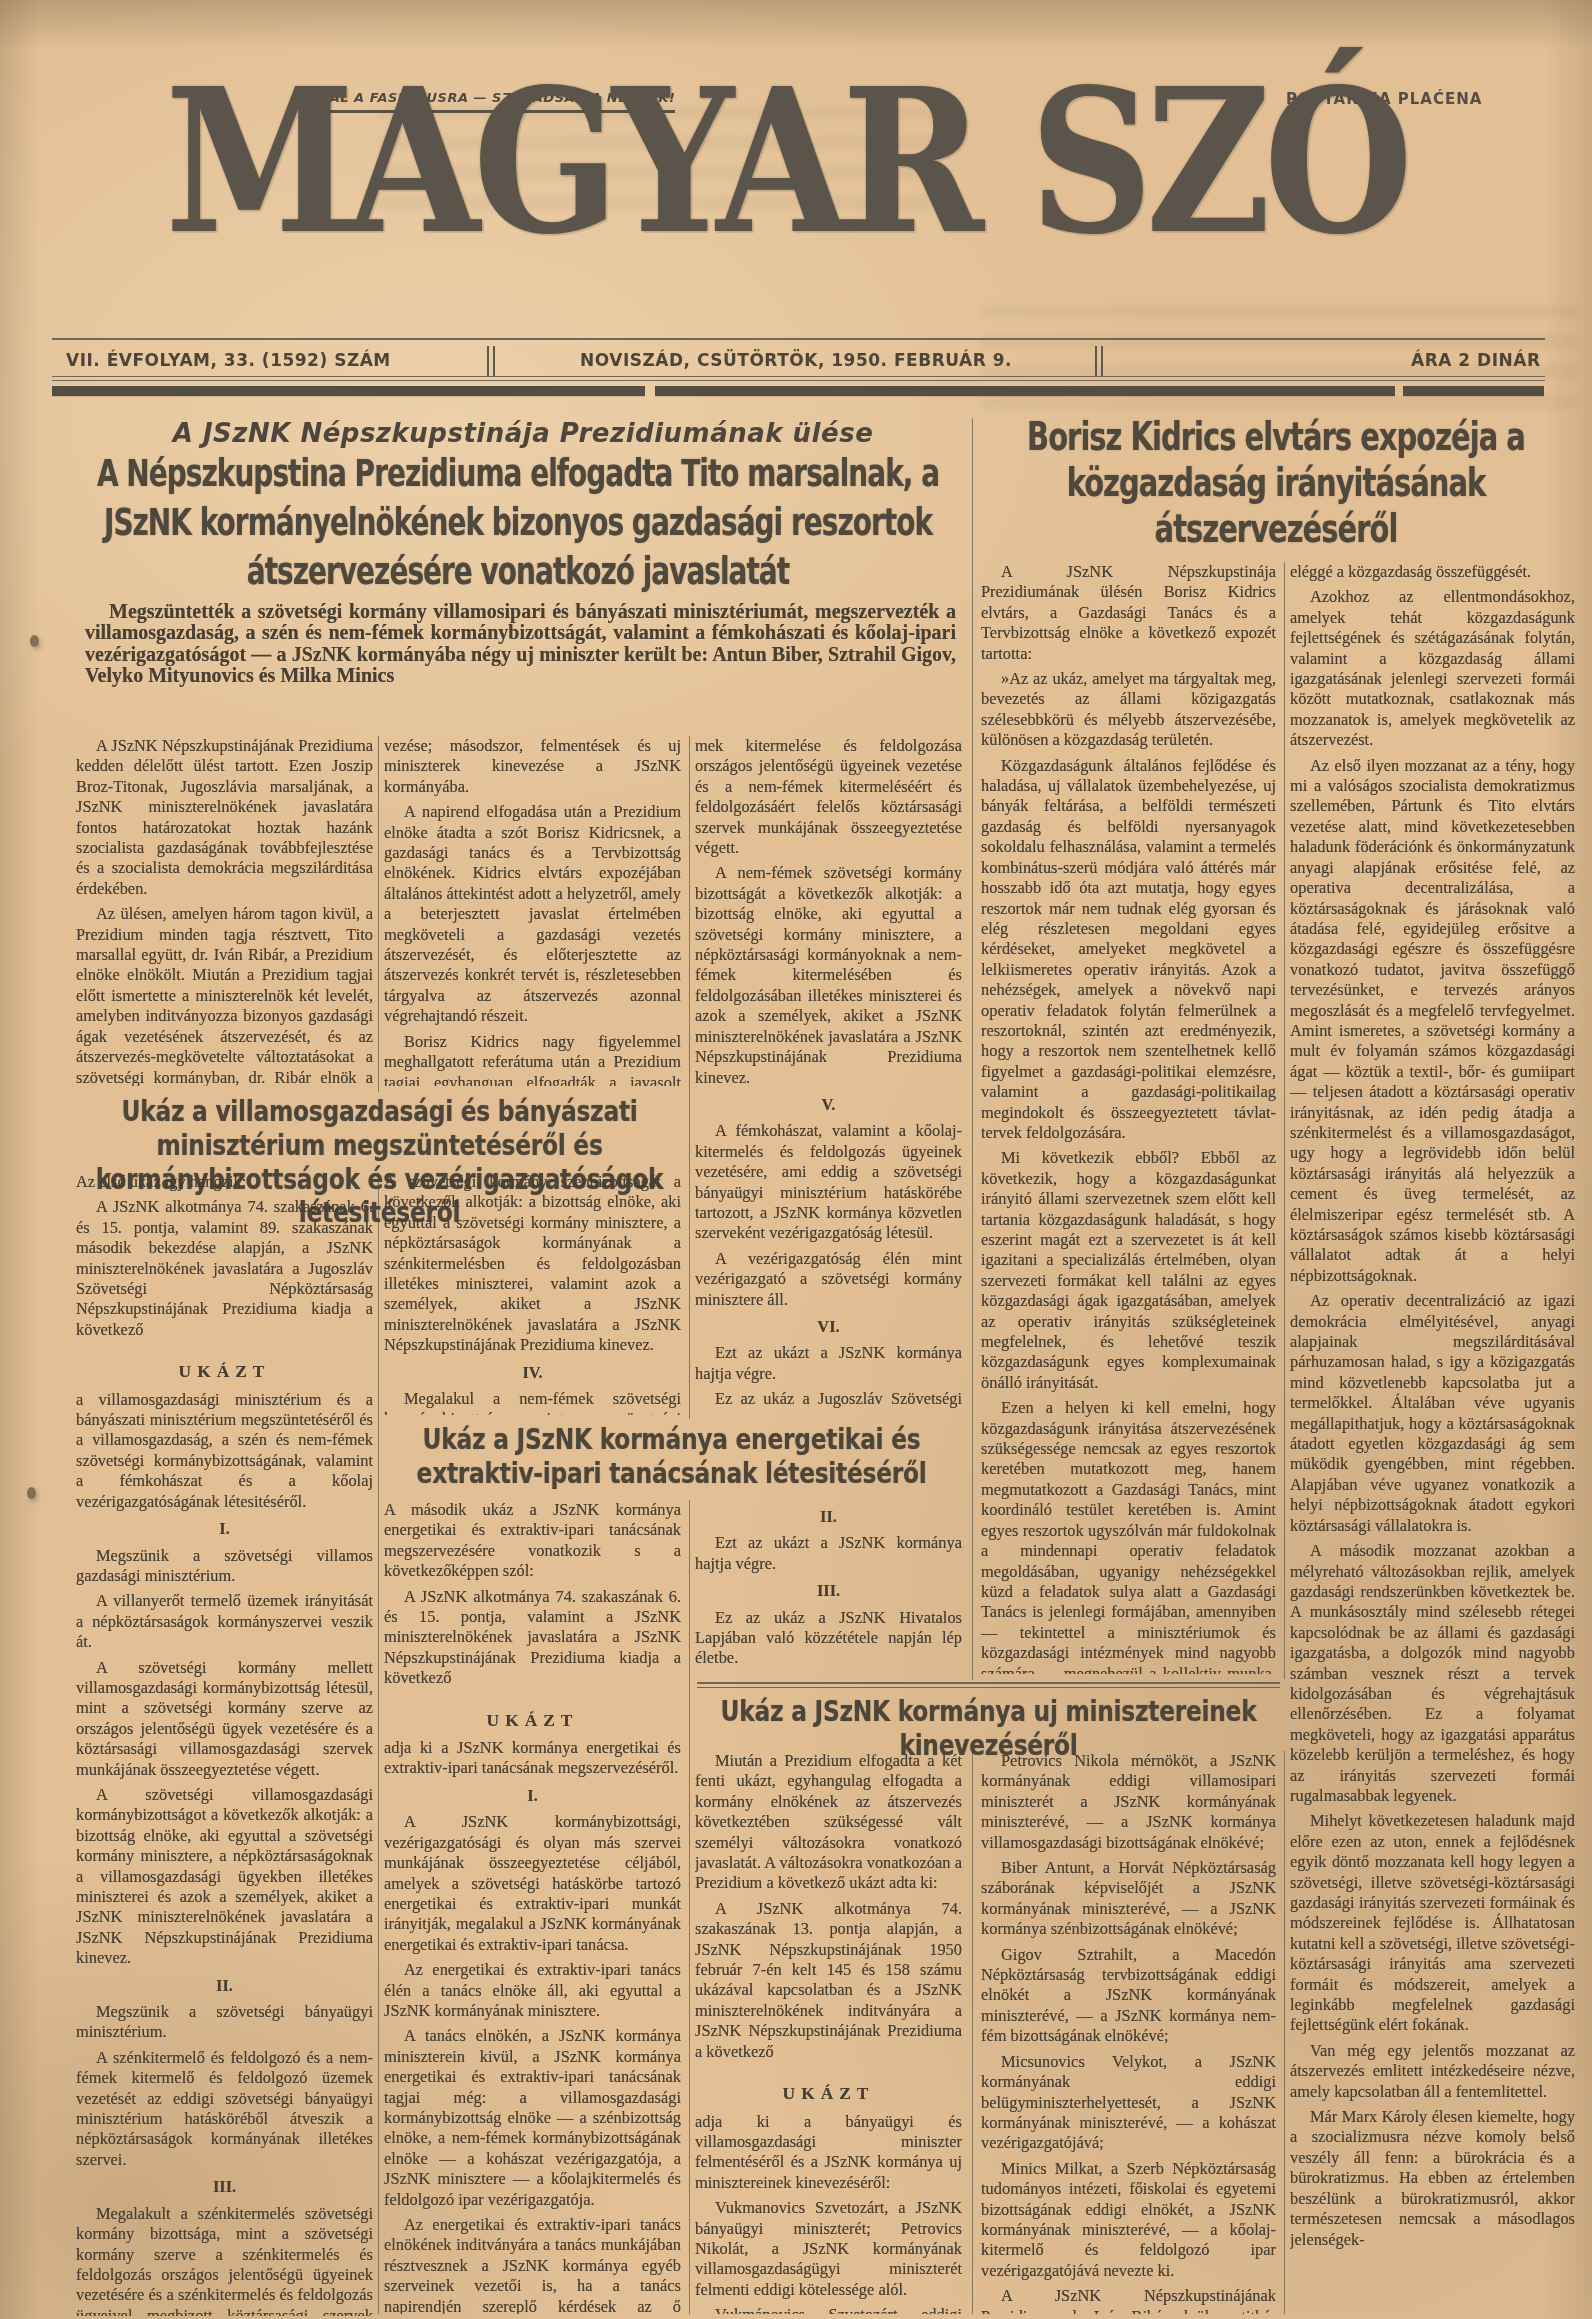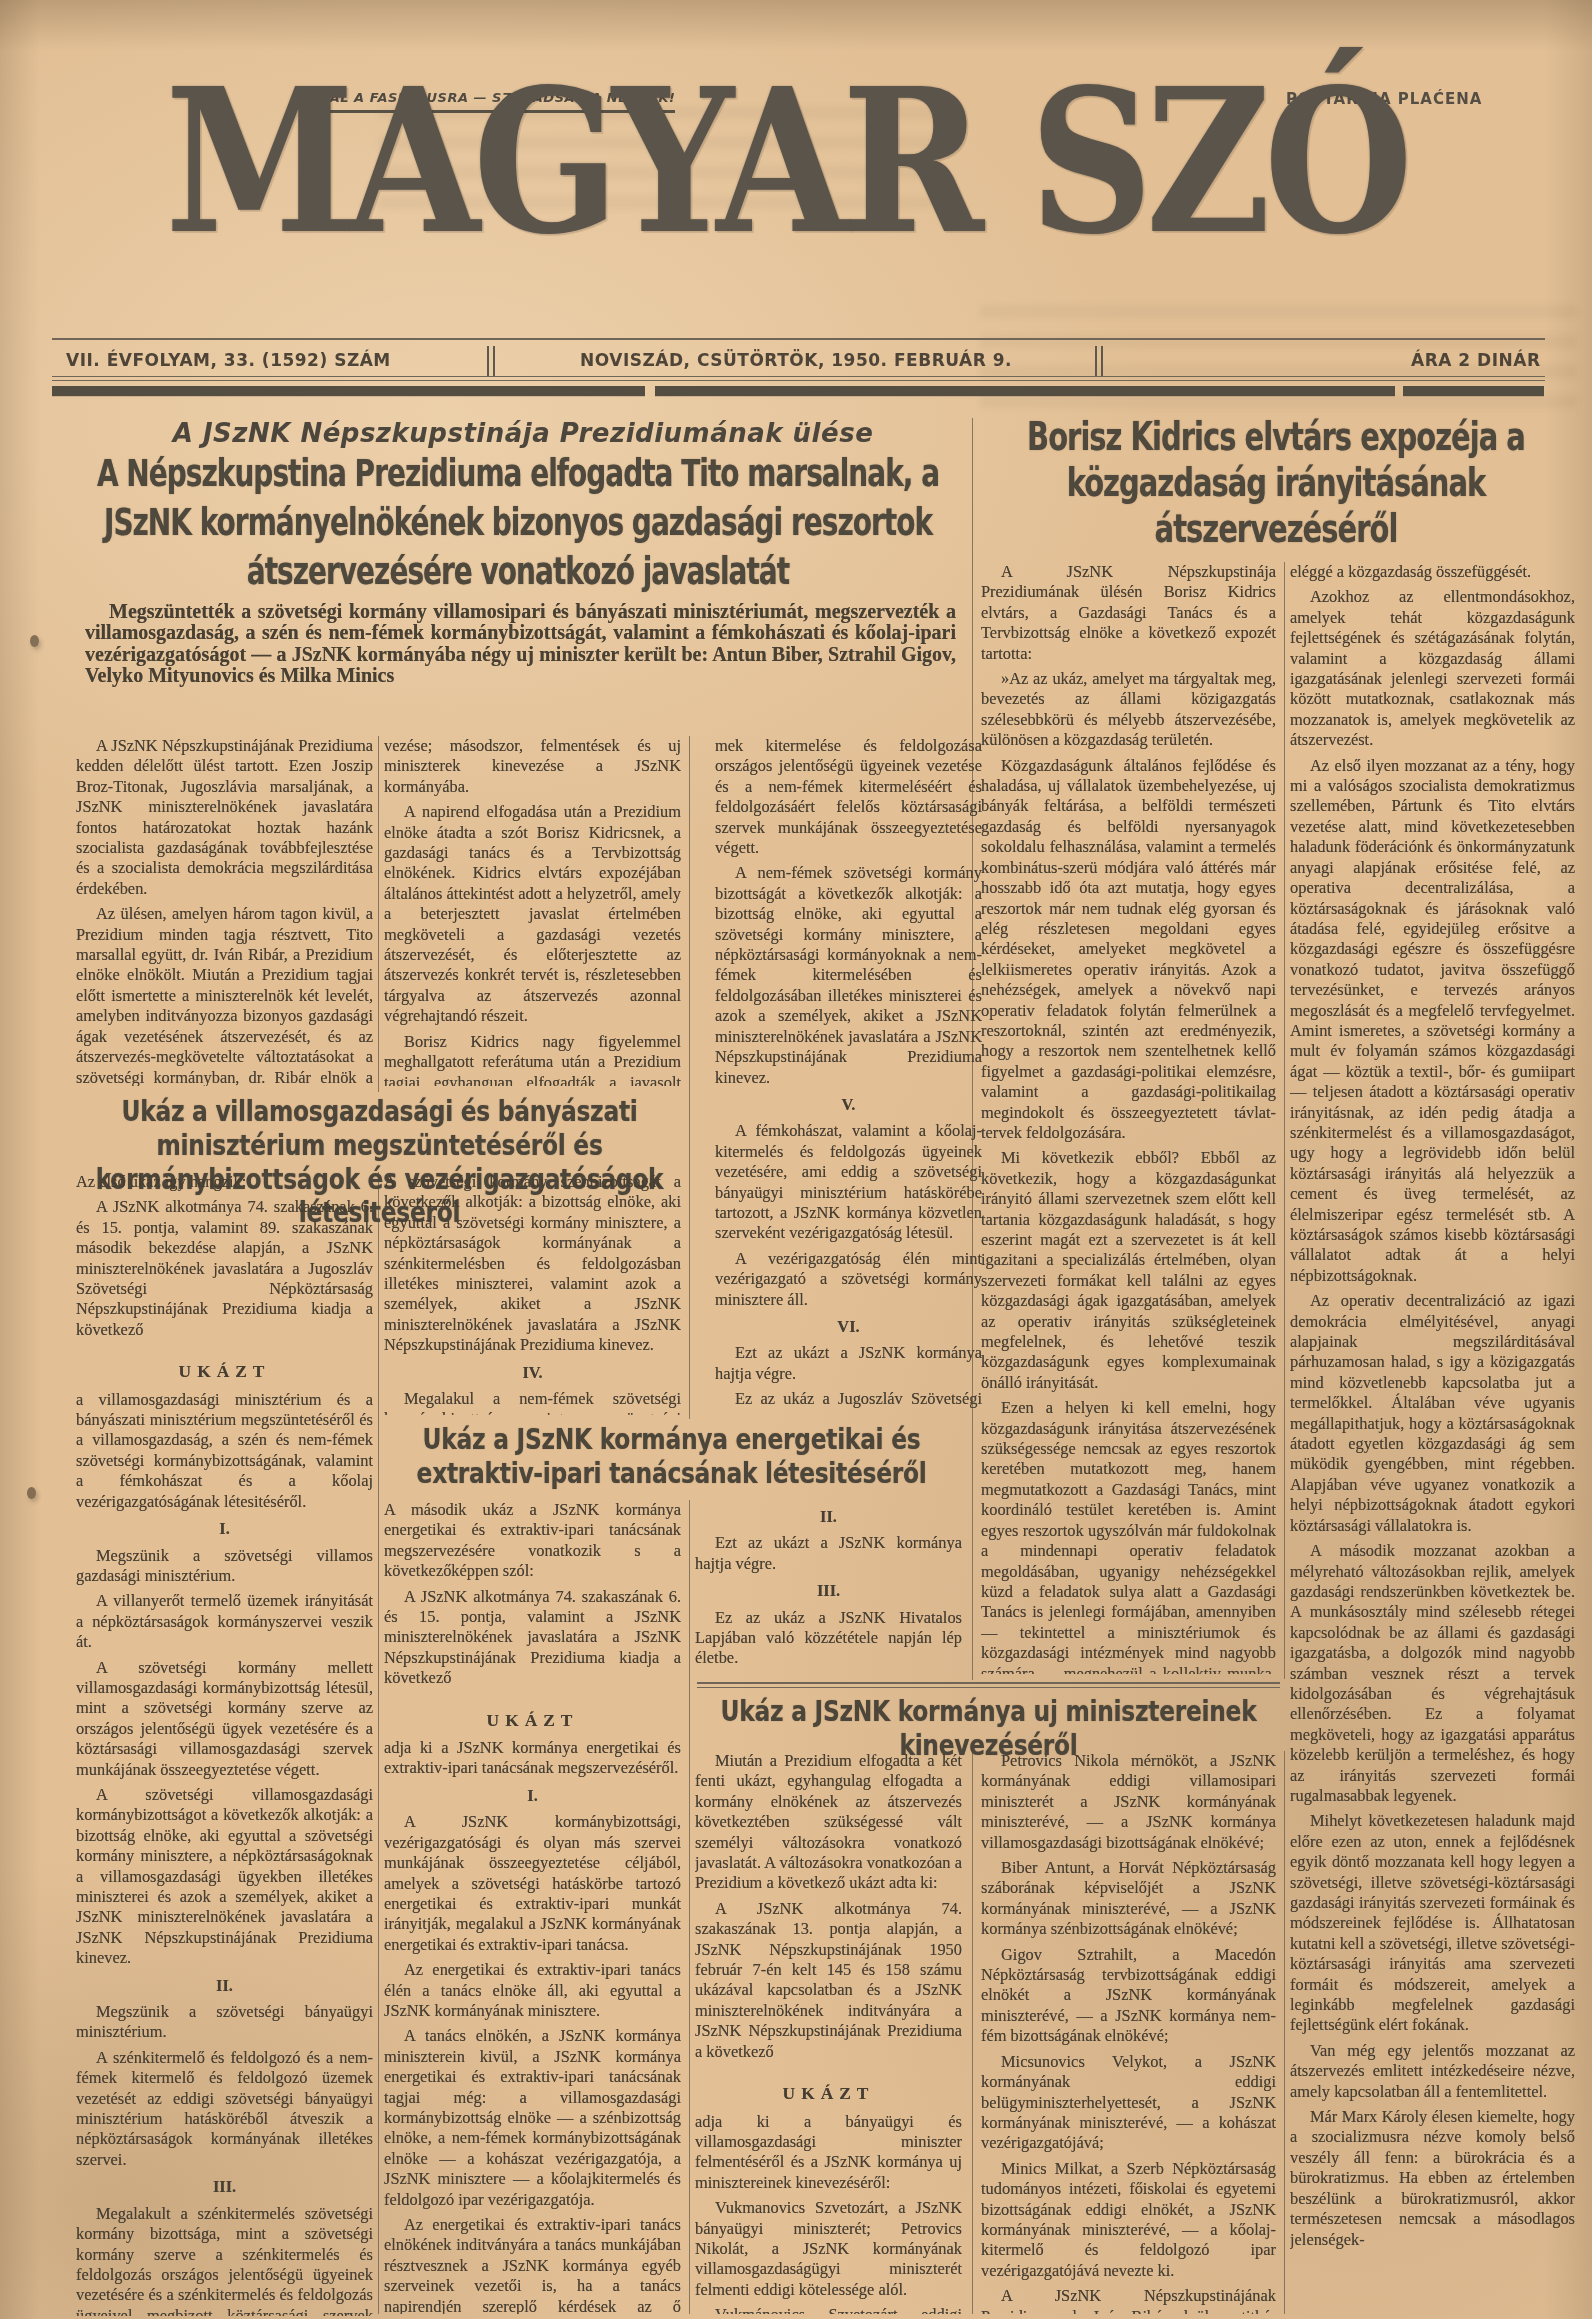--- a/index.html
+++ b/index.html
@@ -133,21 +133,21 @@
       <p class="p">A JSzNK alkotmánya 74. szakaszának 6. és 15. pontja, valamint a JSzNK miniszterelnökének javaslatára a JSzNK Népszkupstinájának Prezidiuma kiadja a következő</p>
       <p class="uk">UKÁZT</p>
       <p class="n">adja ki a JSzNK kormánya energetikai és extraktiv-ipari tanácsának megszervezéséről.</p>
       <p class="c">I.</p>
       <p class="p">A JSzNK kormánybizottsági, vezérigazgatósági és olyan más szervei munkájának összeegyeztetése céljából, amelyek a szövetségi hatáskörbe tartozó energetikai és extraktiv-ipari munkát irányitják, megalakul a JSzNK kormányának energetikai és extraktiv-ipari tanácsa.</p>
       <p class="p">Az energetikai és extraktiv-ipari tanács élén a tanács elnöke áll, aki egyuttal a JSzNK kormányának minisztere.</p>
       <p class="p">A tanács elnökén, a JSzNK kormánya miniszterein kivül, a JSzNK kormánya energetikai és extraktiv-ipari tanácsának tagjai még: a villamosgazdasági kormánybizottság elnöke — a szénbizottság elnöke, a nem-fémek kormánybizottságának elnöke — a kohászat vezérigazgatója, a JSzNK minisztere — a kőolajkitermelés és feldolgozó ipar vezérigazgatója.</p>
       <p class="p">Az energetikai és extraktiv-ipari tanács elnökének inditványára a tanács munkájában résztvesznek a JSzNK kormánya egyéb szerveinek vezetői is, ha a tanács napirendjén szereplő kérdések az ő hatáskörüket is érintik.</p>
     </div>
 
-  <div class="abs col" style="left:695px;top:736px;width:267px;height:677px;margin-left:20px;">
+  <div class="abs col" style="left:695px;top:736px;width:267px;height:677px;">
       <p class="n">mek kitermelése és feldolgozása országos jelentőségü ügyeinek vezetése és a nem-fémek kitermeléséért és feldolgozásáért felelős köztársasági szervek munkájának összeegyeztetése végett.</p>
       <p class="p">A nem-fémek szövetségi kormány bizottságát a következők alkotják: a bizottság elnöke, aki egyuttal a szövetségi kormány minisztere, a népköztársasági kormányoknak a nem-fémek kitermelésében és feldolgozásában illetékes miniszterei és azok a személyek, akiket a JSzNK miniszterelnökének javaslatára a JSzNK Népszkupstinájának Prezidiuma kinevez.</p>
       <p class="c">V.</p>
       <p class="p">A fémkohászat, valamint a kőolaj-kitermelés és feldolgozás ügyeinek vezetésére, ami eddig a szövetségi bányaügyi minisztérium hatáskörébe tartozott, a JSzNK kormánya közvetlen szerveként vezérigazgatóság létesül.</p>
       <p class="p">A vezérigazgatóság élén mint vezérigazgató a szövetségi kormány minisztere áll.</p>
       <p class="c">VI.</p>
       <p class="p">Ezt az ukázt a JSzNK kormánya hajtja végre.</p>
       <p class="p">Ez az ukáz a Jugoszláv Szövetségi Népköztársaság Hivatalos Lapjában való megjelenése napján lép életbe.</p>
     </div>
   <div class="abs col" style="left:695px;top:1500px;width:267px;height:177px;">

